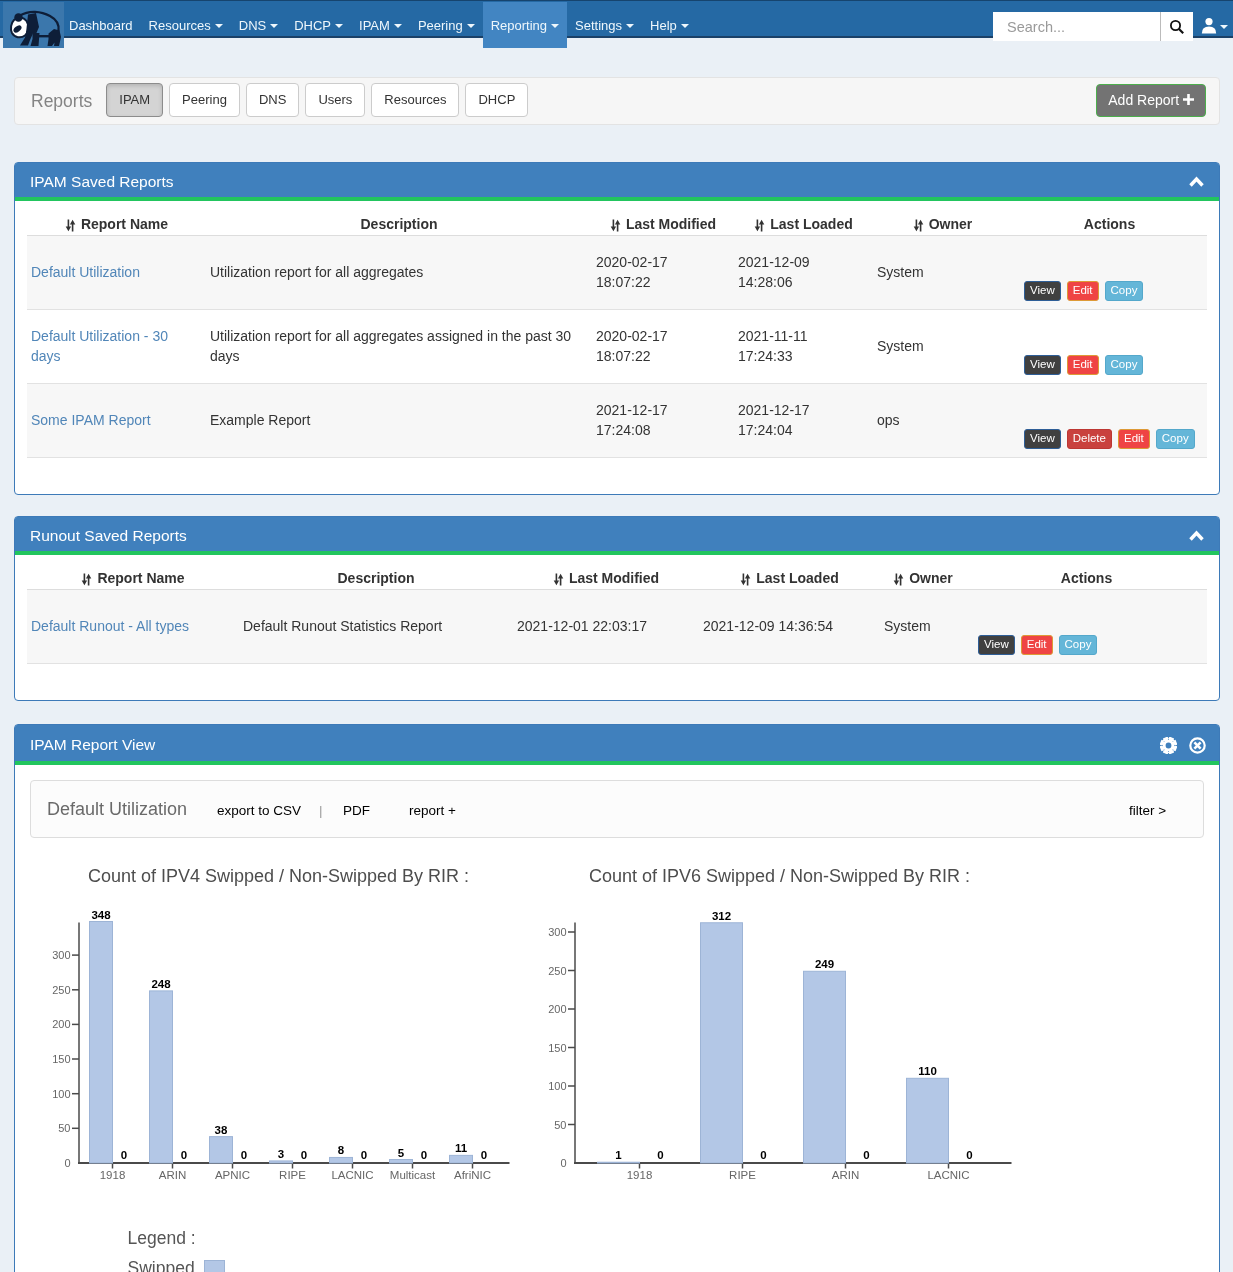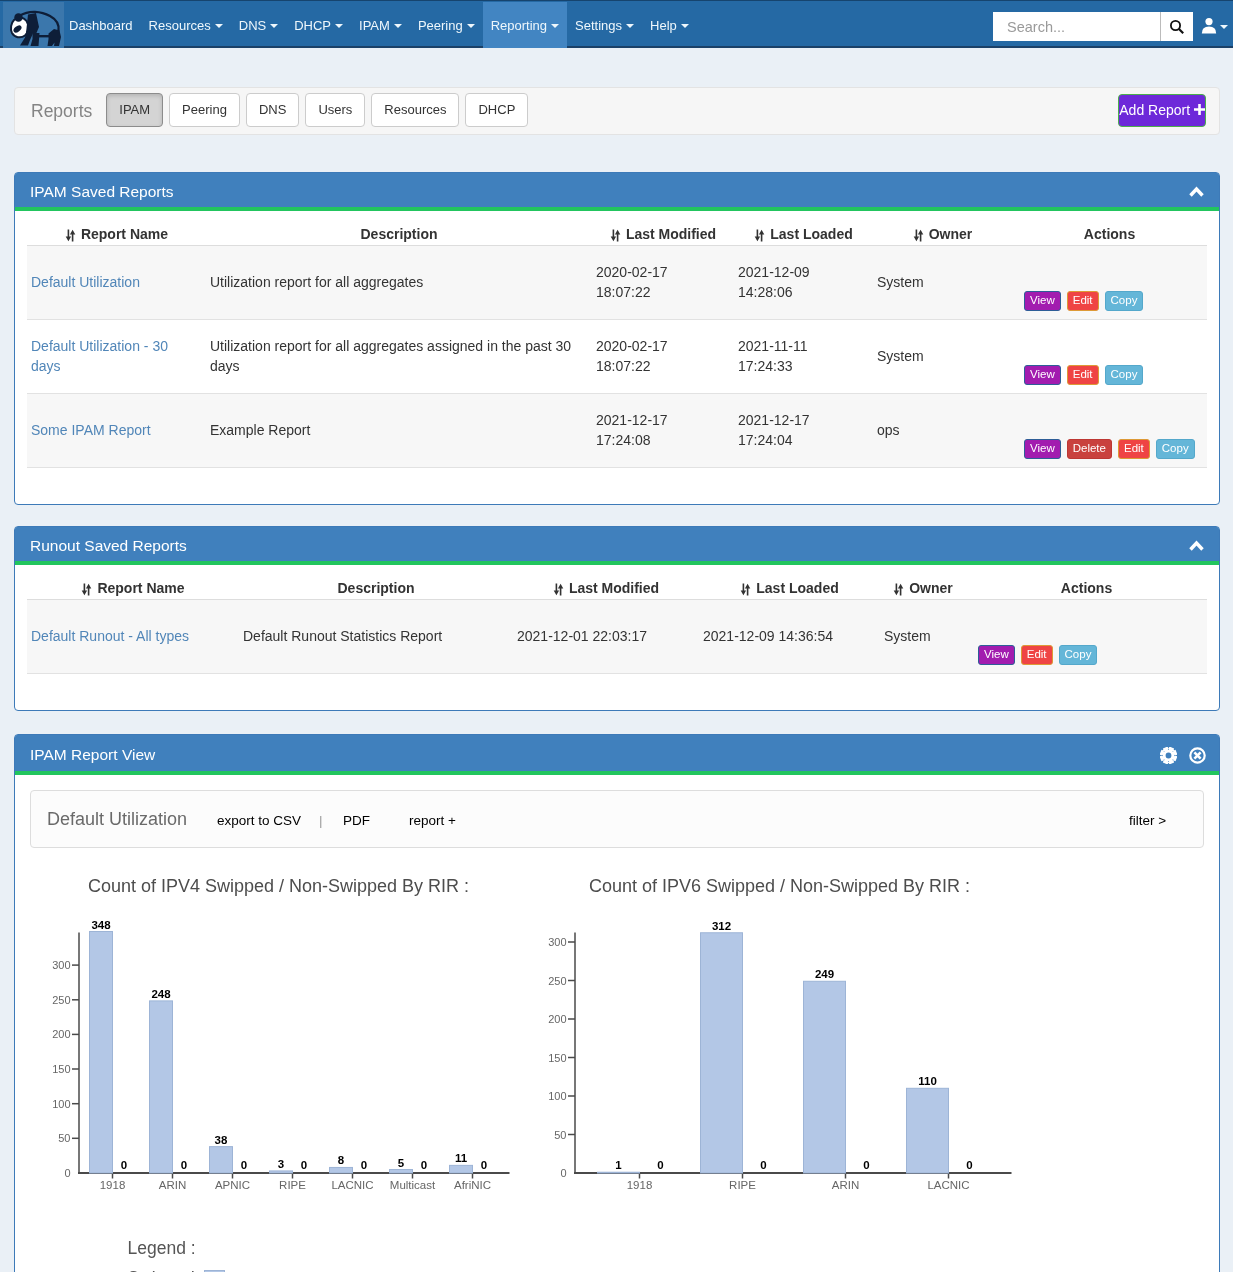--- a/index.html
+++ b/index.html
@@ -1,52 +1,52 @@
 <!DOCTYPE html>
 <html><head>
 <meta charset="utf-8">
 <style>
 * { box-sizing: border-box; margin:0; padding:0; }
 html,body { width:1233px; height:1272px; overflow:hidden; }
 body { font-family:"Liberation Sans",sans-serif; background:#eaf0f6; font-size:14px; color:#333; }
 
-.navbar { position:relative; height:48px; background:#2569a4; border-top:1px solid #16446e; border-bottom:2px solid #1b4168; }
+.navbar { position:relative; height:38px; background:#2569a4; border-top:1px solid #16446e; border-bottom:2px solid #1b4168; }
 .logo { position:absolute; left:3px; top:1px; width:61px; height:46px; background:#3b77ac; }
 .nav { position:absolute; left:61px; top:1px; height:46px; display:flex; align-items:center; }
 .nav a { color:#eef7fc; text-decoration:none; font-size:13px; padding:0 8px; display:flex; align-items:center; height:46px; }
 .nav a .caret { display:inline-block; width:0; height:0; border-left:4.5px solid transparent; border-right:4.5px solid transparent; border-top:4.5px solid #eef7fc; margin-left:4px; margin-top:2px; }
 .nav a.active { background:#4285c2; }
 .searchgroup { position:absolute; left:993px; top:11px; width:200px; height:29px; display:flex; }
 .searchgroup input { width:167px; height:29px; border:1px solid #fff; background:#fff; padding:0 0 0 13px; font-size:14.5px; font-family:"Liberation Sans",sans-serif; color:#999; border-radius:0; outline:none; }
 .searchgroup input::placeholder { color:#9a9a9a; }
 .searchbtn { width:33px; height:29px; background:#fff; border-left:1px solid #bbb; display:flex; align-items:center; justify-content:center; }
 .usericon { position:absolute; left:1201px; top:16px; }
 .usercaret { position:absolute; left:1220px; top:24px; width:0; height:0; border-left:4.5px solid transparent; border-right:4.5px solid transparent; border-top:4.5px solid #eef7fc; }
 
 .wrap { margin:0 13px 0 14px; }
 .well { margin-top:39px; height:48px; background:#f6f6f6; border:1px solid #e3e3e3; border-radius:4px; padding:5px 13px; }
 .well .rtitle { display:inline-block; font-size:17.5px; color:#848484; margin:8px 14px 0 3px; vertical-align:top; }
 .btn { display:inline-block; font-size:13px; line-height:20px; padding:6px 12px; border:1px solid #ccc; border-radius:4px; background:#fff; color:#333; text-align:center; }
 .tabbtn { margin-right:6px; }
 .tabbtn.active { background:#d4d4d4; border-color:#8c8c8c; box-shadow:inset 0 2px 4px rgba(0,0,0,.15); }
-.addbtn { float:right; background:#6d28d9; border-color:#4cae4c; color:#fff; font-size:14px; line-height:19px; padding:6px 0; margin-top:0.5px; }
+.addbtn { float:right; background:#737373; border-color:#4cae4c; color:#fff; font-size:14px; line-height:19px; padding:6px 11px; margin-top:0.5px; }
 
 .panel { margin-top:37px; background:#fff; border:1.5px solid #3d7ab8; border-radius:4px; }
 .panel + .panel { margin-top:21px; } .panel.p3 { margin-top:23px; }
 .panel-heading { position:relative; height:38px; background:#4080bd; color:#fff; font-size:15.5px; line-height:38px; padding:0 15px; border-radius:2px 2px 0 0; border-bottom:4px solid #22c55e; }
 .ph3 { height:40px; line-height:40px; }
 .panel-body { padding:12px; }
 table { width:100%; border-collapse:collapse; margin-bottom:24px; }
 th { text-align:center; font-size:14px; padding:2px 4px 2px 4px; line-height:18px; border-bottom:1px solid #ddd; color:#333; white-space:nowrap; }
 td { font-size:14px; padding:8.5px 4px; line-height:19.5px; border-bottom:1px solid #e2e2e2; vertical-align:middle; }
 tr.odd td { background:#f7f7f7; }
 a.rlink { color:#5186b8; text-decoration:none; } td.act { padding-left:12px; }
 .sorti { margin-right:5px; position:relative; top:1px; }
 .abtn { display:inline-block; font-size:11.5px; line-height:15px; padding:1.5px 5px; border-radius:3px; color:#fff; border:1px solid transparent; margin-right:6px; }
-.b-view { background:#a21caf; border-color:#2e5e97;margin-top:36px; }
+.b-view { background:#404040; border-color:#2e5e97;margin-top:36px; }
 .b-edit { background:#ef4444; border-color:#dd9a36; }
 .b-copy { background:#64b6d8; border-color:#54a8cb; }
 .b-del  { background:#c9413e; border-color:#bd3733; }
 
 .toolbar { position:relative; margin:15px; height:58px; border:1px solid #ddd; border-radius:4px; background:#fcfcfc; }
 .toolbar .t1 { position:absolute; left:16px; top:18px; font-size:18px; color:#6a6a6a; }
 .toolbar .t2 { position:absolute; top:22px; font-size:13.5px; color:#000000; }
 
 .chartwrap { position:relative; height:520px; }
 </style>

